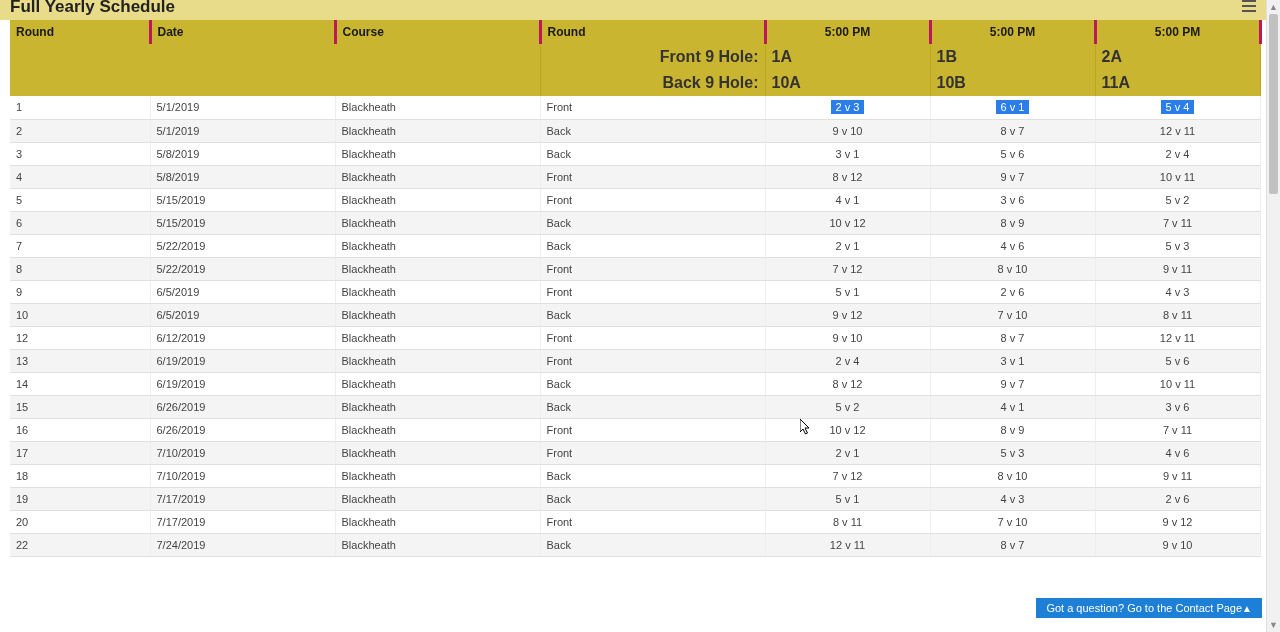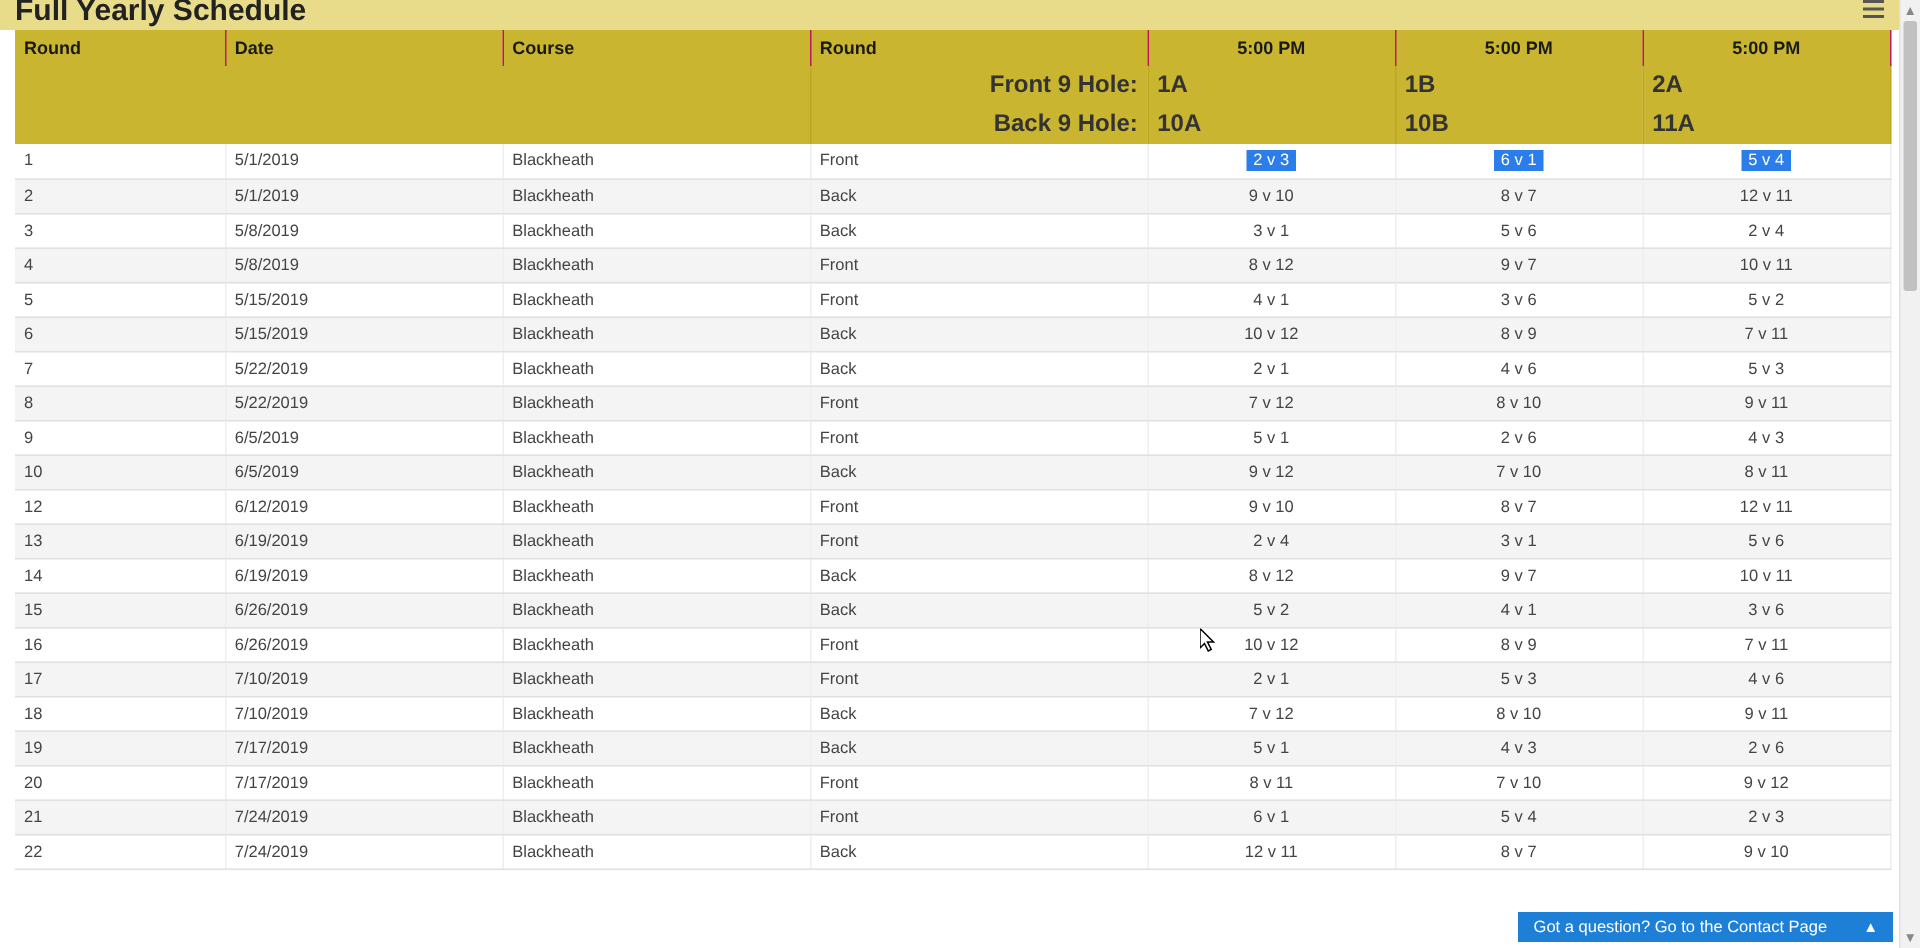--- a/index.html
+++ b/index.html
@@ -52,21 +52,21 @@
   .title-bar {
     background: #e8dc8a;
     padding: 0 10px;
     height: 20px;
     display: flex;
     align-items: flex-start;
     justify-content: space-between;
   }
   .title-bar h1 {
     margin: 0;
-    font-size: 20px;
+    font-size: 17px;
     font-weight: 900;
     color: #222;
     font-family: "Arial Black", Arial, sans-serif;
     line-height: 14px;
   }
   .menu-icon {
     width: 14px; height: 12px;
     display: flex; flex-direction: column; justify-content: space-between;
     cursor: pointer;
   }
@@ -90,21 +90,21 @@
   col.c-t1 { width: 165px; }
   col.c-t2 { width: 165px; }
   col.c-t3 { width: 165px; }
   thead tr.hdr-main th {
     background: #c9b530;
     color: #1a1a1a;
     font-weight: 900;
     font-size: 12px;
     text-align: left;
     padding: 5px 6px;
-    border-right: 1px solid #be185d;
+    border-right: 3px solid #be185d;
     font-family: "Arial Black", Arial, sans-serif;
   }
   thead tr.hdr-main th.time { text-align: center; }
   thead tr.sub th {
     background: #c9b530;
     font-weight: 900;
     font-size: 16px;
     padding: 4px 6px;
     border-right: 1px solid #bba820;
     font-family: "Arial Black", Arial, sans-serif;
@@ -123,28 +123,28 @@
   tbody tr:nth-child(even) td { background: #f4f4f4; }
   tbody td.center { text-align: center; }
   .hl {
     background: #2b7de9;
     color: #fff;
     padding: 1px 5px;
   }
   .contact-bar {
     position: absolute;
     right: 18px;
-    bottom: 4px;
+    bottom: 14px;
     background: #1e7fd6;
     color: #fff;
     font-size: 11px;
     padding: 4px 10px;
     display: flex;
     align-items: center;
-    gap: 24px;
+    gap: 0;
     cursor: pointer;
   }
   .contact-bar .chev {
     font-size: 10px;
   }
   .cursor {
     position: absolute;
     left: 800px;
     top: 419px;
     width: 12px; height: 18px;
@@ -366,29 +366,20 @@
           <tr>
             <td>20</td>
             <td>7/17/2019</td>
             <td>Blackheath</td>
             <td>Front</td>
             <td class="center">8 v 11</td>
             <td class="center">7 v 10</td>
             <td class="center">9 v 12</td>
           </tr>
           <tr>
-            <td>21</td>
-            <td>7/24/2019</td>
-            <td>Blackheath</td>
-            <td>Front</td>
-            <td class="center">6 v 1</td>
-            <td class="center">5 v 4</td>
-            <td class="center">2 v 3</td>
-          </tr>
-          <tr>
             <td>22</td>
             <td>7/24/2019</td>
             <td>Blackheath</td>
             <td>Back</td>
             <td class="center">12 v 11</td>
             <td class="center">8 v 7</td>
             <td class="center">9 v 10</td>
           </tr>
         </tbody>
     </table>

